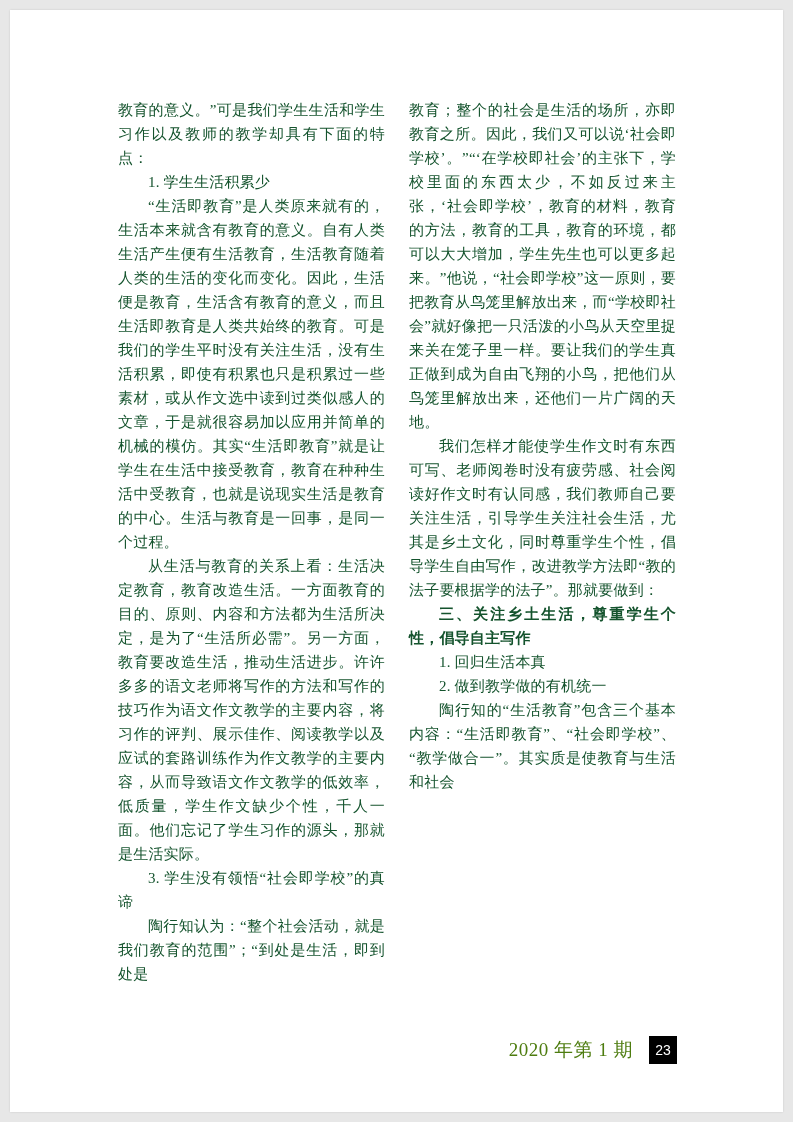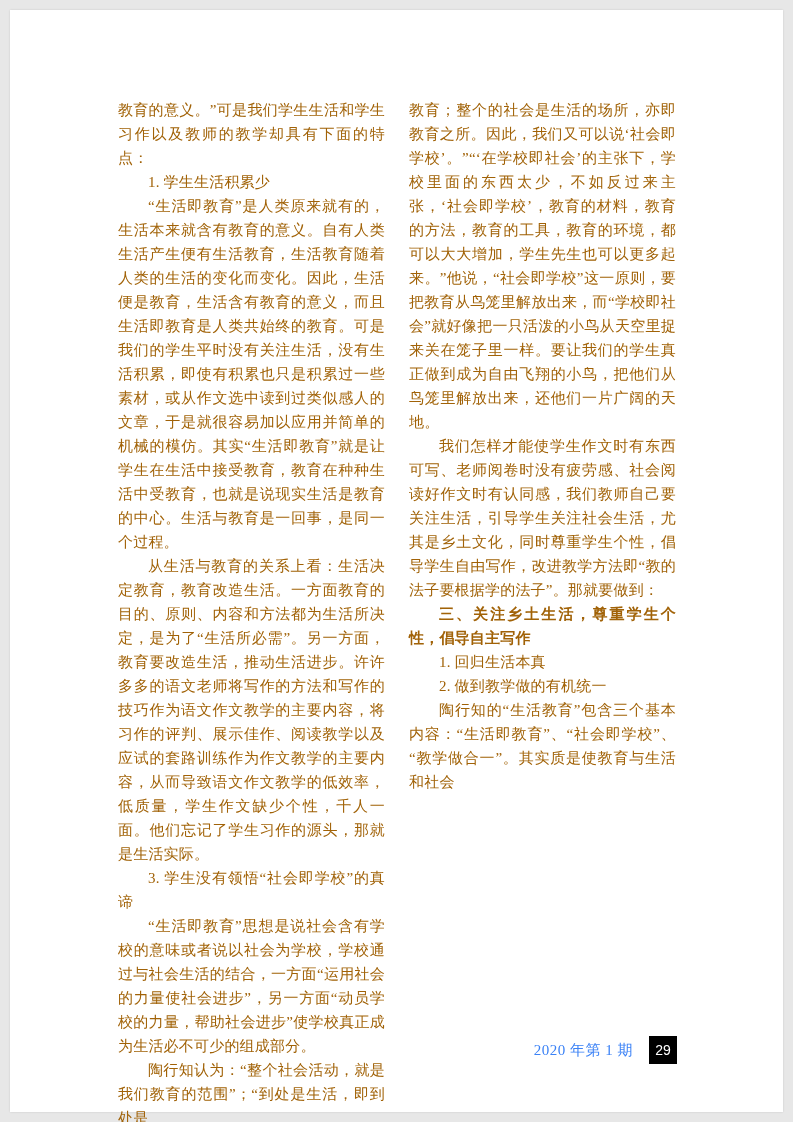--- a/index.html
+++ b/index.html
@@ -22,40 +22,40 @@
     left: 108px; top: 88px;
     width: 558px;
     display: flex;
     gap: 24px;
   }
   .col { width: 267px; }
   .col p {
     margin: 0;
     font-size: 15px;
     line-height: 24px;
-    color: #a16207;
+    color: #14532d;
     text-align: justify;
     text-justify: inter-ideograph;
     letter-spacing: 0.2px;
   }
   .indent { text-indent: 2em; }
   .section-heading {
     font-family: "Liberation Sans", "DejaVu Sans", sans-serif;
     font-weight: 700;
   }
   .footer {
     position: absolute;
     top: 1026px;
     right: 106px;
     display: flex;
     align-items: center;
   }
   .issue-label {
-    font-size: 15px;
-    color: #3b82f6;
+    font-size: 19px;
+    color: #4d7c0f;
     letter-spacing: 0.5px;
     margin-right: 16px;
   }
   .page-badge {
     width: 28px; height: 28px;
     background: #000000;
     color: #ffffff;
     display: flex;
     align-items: center;
     justify-content: center;
@@ -69,33 +69,32 @@
 <div class="paper">
 
   <div class="content">
 
     <div class="col">
       <p>教育的意义。”可是我们学生生活和学生习作以及教师的教学却具有下面的特点：</p>
       <p class="indent">1. 学生生活积累少</p>
       <p class="indent">“生活即教育”是人类原来就有的，生活本来就含有教育的意义。自有人类生活产生便有生活教育，生活教育随着人类的生活的变化而变化。因此，生活便是教育，生活含有教育的意义，而且生活即教育是人类共始终的教育。可是我们的学生平时没有关注生活，没有生活积累，即使有积累也只是积累过一些素材，或从作文选中读到过类似感人的文章，于是就很容易加以应用并简单的机械的模仿。其实“生活即教育”就是让学生在生活中接受教育，教育在种种生活中受教育，也就是说现实生活是教育的中心。生活与教育是一回事，是同一个过程。</p>
       <p class="indent">从生活与教育的关系上看：生活决定教育，教育改造生活。一方面教育的目的、原则、内容和方法都为生活所决定，是为了“生活所必需”。另一方面，教育要改造生活，推动生活进步。许许多多的语文老师将写作的方法和写作的技巧作为语文作文教学的主要内容，将习作的评判、展示佳作、阅读教学以及应试的套路训练作为作文教学的主要内容，从而导致语文作文教学的低效率，低质量，学生作文缺少个性，千人一面。他们忘记了学生习作的源头，那就是生活实际。</p>
       <p class="indent">3. 学生没有领悟“社会即学校”的真谛</p>
-      <p class="indent">“生活即教育”思想是说社会含有学校的意味或者说以社会为学校，学校通过与社会生活的结合，一方面“运用社会的力量使社会进步”，另一方面“动员学校的力量，帮助社会进步”使学校真正成为生活必不可少的组成部分。</p>
       <p class="indent">陶行知认为：“整个社会活动，就是我们教育的范围”；“到处是生活，即到处是</p>
     </div>
 
     <div class="col">
       <p>教育；整个的社会是生活的场所，亦即教育之所。因此，我们又可以说‘社会即学校’。”“‘在学校即社会’的主张下，学校里面的东西太少，不如反过来主张，‘社会即学校’，教育的材料，教育的方法，教育的工具，教育的环境，都可以大大增加，学生先生也可以更多起来。”他说，“社会即学校”这一原则，要把教育从鸟笼里解放出来，而“学校即社会”就好像把一只活泼的小鸟从天空里捉来关在笼子里一样。要让我们的学生真正做到成为自由飞翔的小鸟，把他们从鸟笼里解放出来，还他们一片广阔的天地。</p>
       <p class="indent">我们怎样才能使学生作文时有东西可写、老师阅卷时没有疲劳感、社会阅读好作文时有认同感，我们教师自己要关注生活，引导学生关注社会生活，尤其是乡土文化，同时尊重学生个性，倡导学生自由写作，改进教学方法即“教的法子要根据学的法子”。那就要做到：</p>
       <p class="indent section-heading">三、关注乡土生活，尊重学生个性，倡导自主写作</p>
       <p class="indent">1. 回归生活本真</p>
       <p class="indent">2. 做到教学做的有机统一</p>
       <p class="indent">陶行知的“生活教育”包含三个基本内容：“生活即教育”、“社会即学校”、“教学做合一”。其实质是使教育与生活和社会</p>
     </div>
 
   </div>
 
   <div class="footer">
     <span class="issue-label">2020 年第 1 期</span>
-    <span class="page-badge">29</span>
+    <span class="page-badge">23</span>
   </div>
 
 </div>
 
 </body></html>

